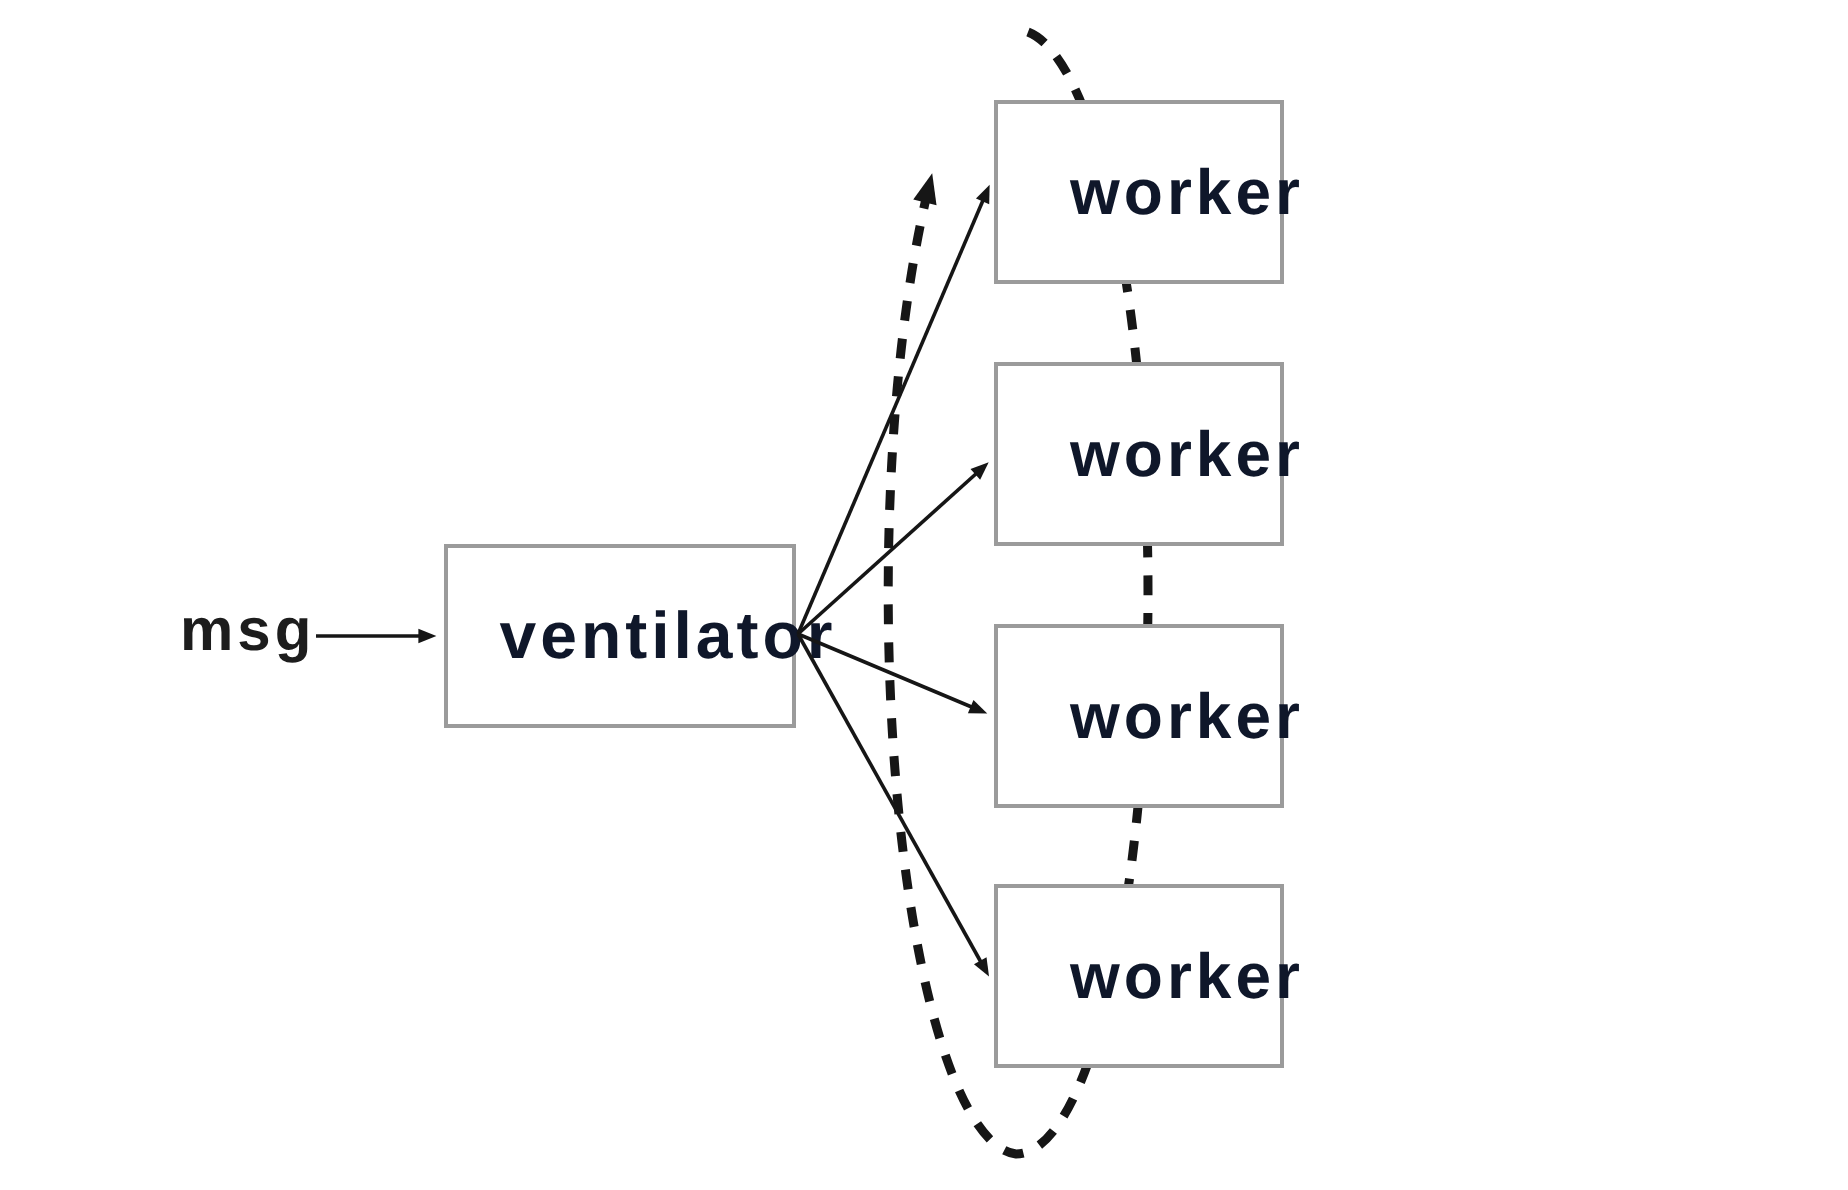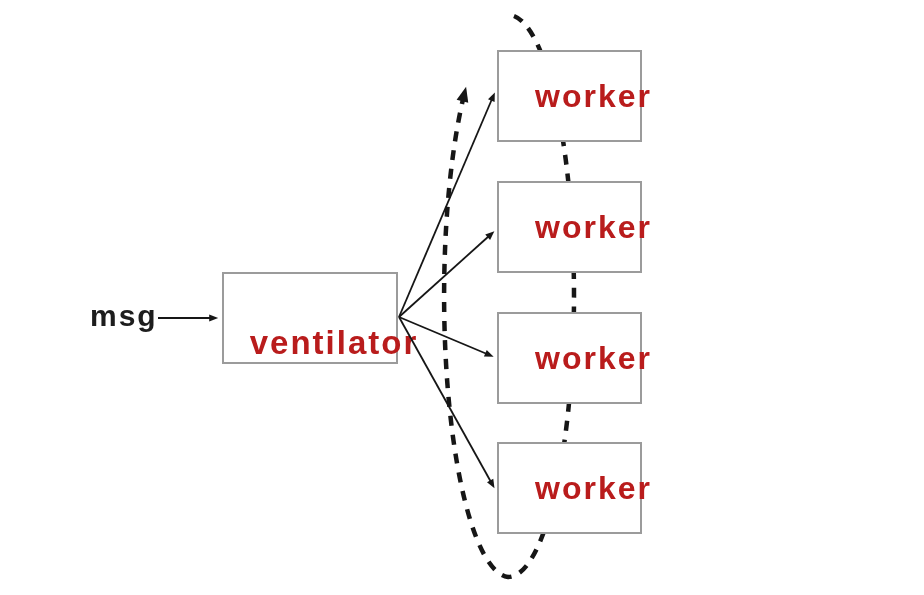--- a/index.html
+++ b/index.html
@@ -24,33 +24,32 @@
 
   .box {
     position: absolute;
     z-index: 2;
     background: #ffffff;
     border: 2px solid #9b9b9b;
     display: flex;
     align-items: center;
     justify-content: center;
     box-sizing: border-box;
-    color: #b91c1c;
+    color: #0f172a;
     padding-left: 48px;
   }
   .box .box-label {
     font-weight: 600;
     letter-spacing: 2px;
     white-space: nowrap;
   }
   .box.ventilator {
     left: 222px; top: 272px;
     width: 176px; height: 92px;
     font-size: 33px;
-    align-items: flex-end;
   }
   .box.worker {
     left: 497px;
     width: 145px; height: 92px;
     font-size: 32px;
   }
   .box.worker.w1 { top: 50px; }
   .box.worker.w2 { top: 181px; }
   .box.worker.w3 { top: 312px; }
   .box.worker.w4 { top: 442px; }

